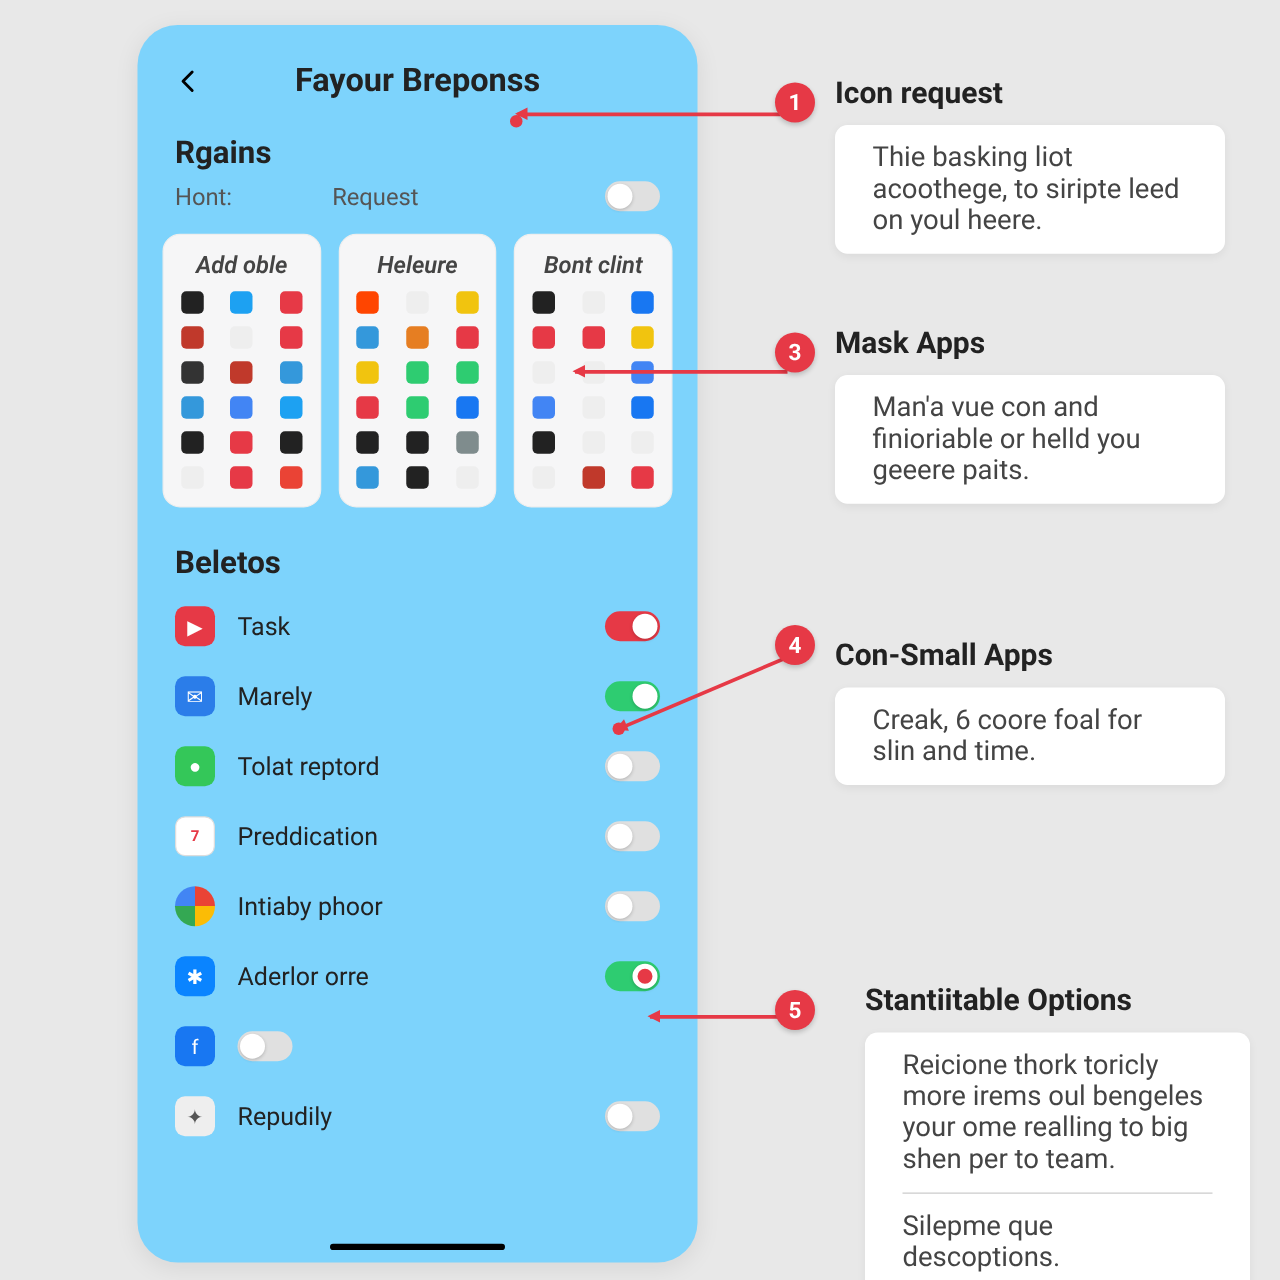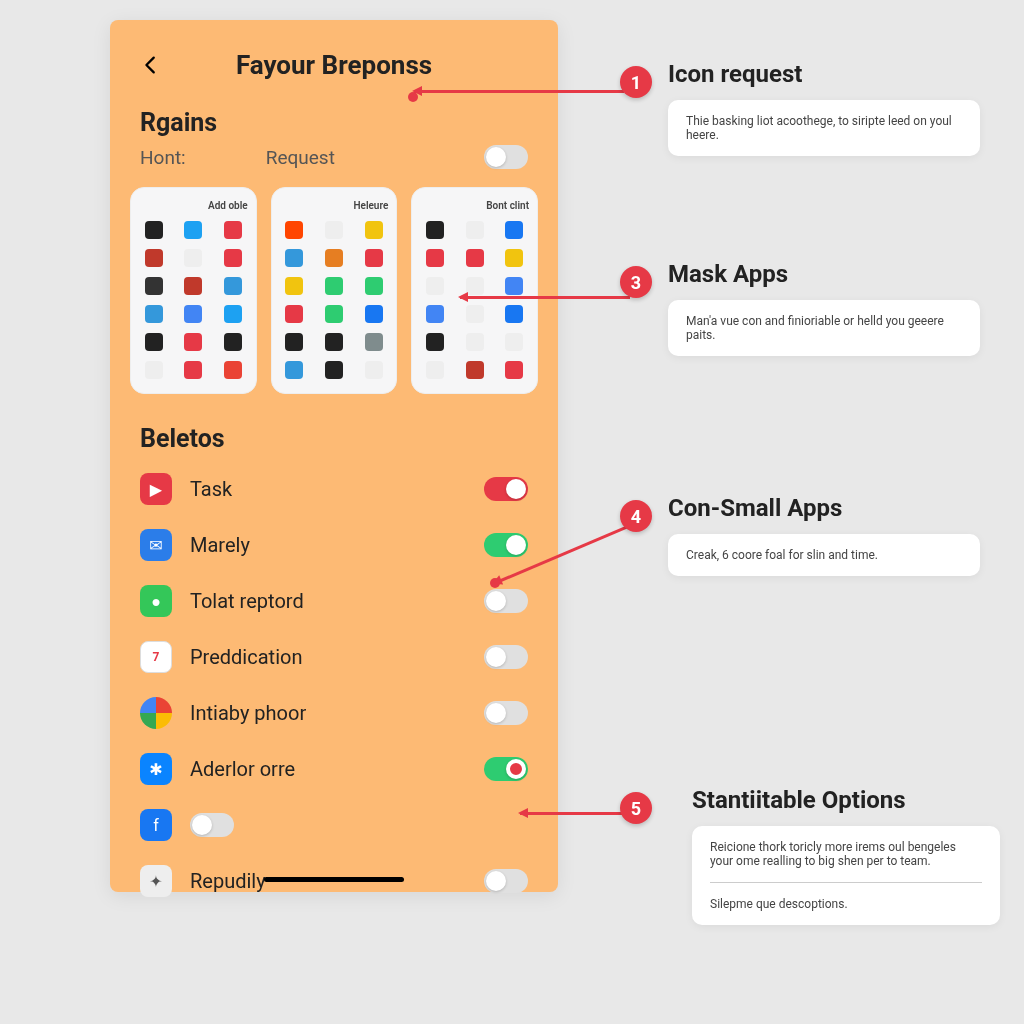--- a/index.html
+++ b/index.html
@@ -9,23 +9,23 @@
     width: 1024px;
     height: 1024px;
     position: relative;
     overflow: hidden;
   }
   .phone {
     position: absolute;
     left: 110px;
     top: 20px;
     width: 448px;
-    height: 872px;
-    background: #fdba74;
-    border-radius: 8px;
+    height: 990px;
+    background: #7dd3fc;
+    border-radius: 32px;
     box-shadow: 0 4px 20px rgba(0,0,0,.08);
     padding: 18px 0 0 0;
   }
   .header {
     display: flex;
     align-items: center;
     padding: 12px 28px 18px;
   }
   .back-arrow {
     width: 26px; height: 26px; display:flex; align-items:center; justify-content:center;
@@ -76,22 +76,23 @@
     padding: 8px 20px 20px;
   }
   .grid-card {
     flex:1;
     background:#f6f6f7;
     border-radius:14px;
     padding:12px 8px 14px;
     border:1px solid #eee;
   }
   .grid-card-title {
-    font-size:10px; font-weight:600; color:#444; text-align:right;
+    font-size:19px; font-weight:600; color:#444; text-align:center;
     margin-bottom:10px;
+    font-style:italic;
   }
   .icon-grid {
     display:grid;
     grid-template-columns: repeat(3, 1fr);
     gap:10px;
     justify-items:center;
   }
   .mini-icon {
     width:18px; height:18px; border-radius:4px;
   }
@@ -122,22 +123,22 @@
     font-size:18px; font-weight:700;
     display:flex; align-items:center; justify-content:center;
     box-shadow: 0 2px 4px rgba(0,0,0,.2);
   }
   .ann-title {
     font-size:24px; font-weight:700; color:#222;
   }
   .ann-body {
     margin-top:12px;
     background:#fff; border-radius:10px;
-    padding:14px 18px;
-    font-size:12px; color:#444;
+    padding:14px 30px;
+    font-size:22px; color:#444;
     box-shadow: 0 2px 8px rgba(0,0,0,.06);
     max-width:330px;
   }
   .ann-divider {
     border:none; border-top:1px solid #ccc; margin:14px 0;
   }
   .arrow-line {
     position:absolute; background:#e63946;
     height:3px; transform-origin:left center;
   }
@@ -316,21 +317,21 @@
 <div class="annotation" style="left:620px; top:260px; width:360px;">
   <div class="ann-badge" style="left:0; top:6px;">3</div>
   <div style="margin-left:48px;">
     <div class="ann-title">Mask Apps</div>
     <div class="ann-body">Man'a vue con and finioriable or helld you geeere paits.</div>
   </div>
 </div>
 
 <div class="annotation" style="left:620px; top:494px; width:360px;">
   <div class="ann-badge" style="left:0; top:6px;">4</div>
-  <div style="margin-left:48px;">
+  <div style="margin-left:48px;margin-top:16px;">
     <div class="ann-title">Con-Small Apps</div>
     <div class="ann-body">Creak, 6 coore foal for slin and time.</div>
   </div>
 </div>
 
 <div class="annotation" style="left:620px; top:786px; width:380px;">
   <div class="ann-badge" style="left:0; top:6px;">5</div>
   <div style="margin-left:72px;">
     <div class="ann-title">Stantiitable Options</div>
     <div class="ann-body">

